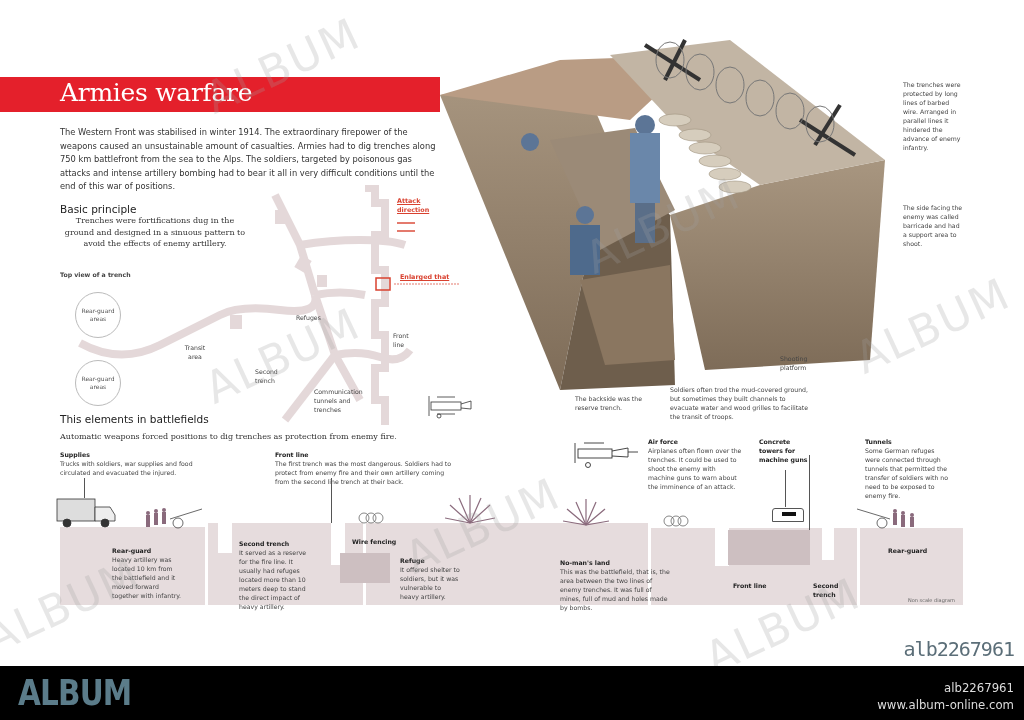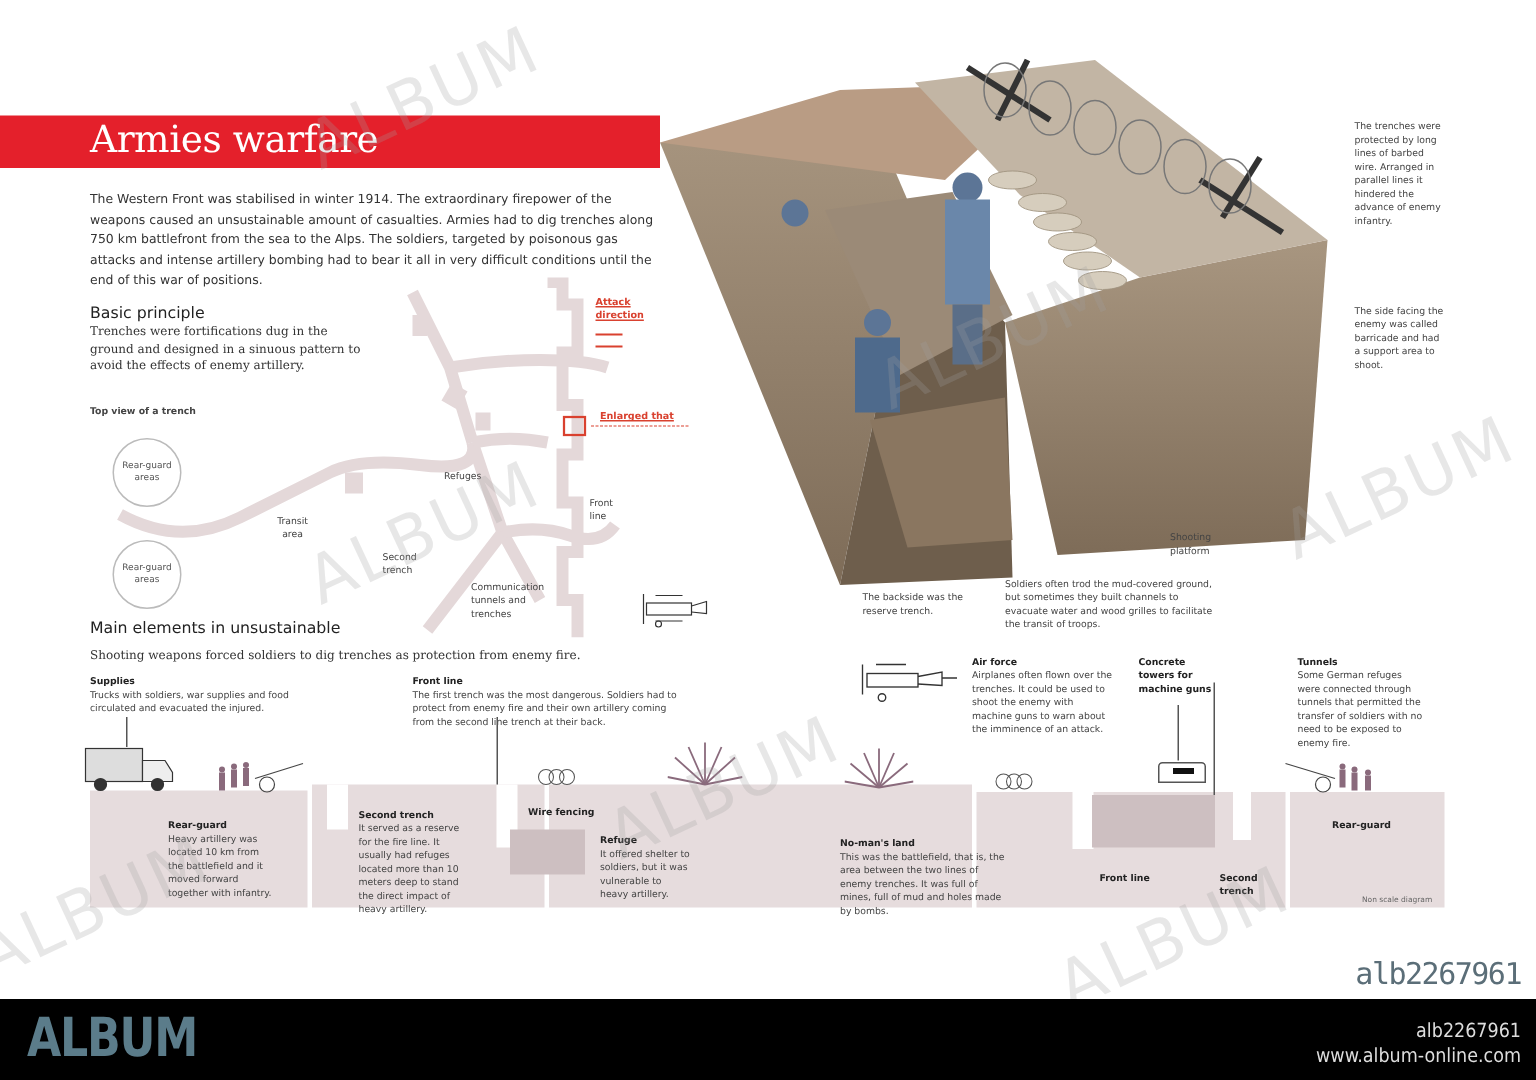--- a/index.html
+++ b/index.html
@@ -2,21 +2,21 @@
 <html><head>
 <meta charset="utf-8">
 <style>
   * { box-sizing: border-box; margin: 0; padding: 0; }
   body { width: 1024px; height: 720px; background: #fff; position: relative; overflow: hidden; font-family: "DejaVu Sans", sans-serif; color: #333; }
   .abs { position: absolute; }
   .title-band { left: 0; top: 77px; width: 440px; height: 35px; background: #e4202b; }
   .title-text { left: 60px; top: 78px; font-family: "DejaVu Serif", serif; font-size: 25px; color: #fff; letter-spacing: -0.3px; }
   .intro { left: 60px; top: 126px; width: 380px; font-size: 8.3px; line-height: 13.5px; color: #333; }
   .h2 { font-size: 10.5px; font-weight: normal; color: #222; }
-  .serif-sub { font-family: "DejaVu Serif", serif; font-size: 8px; line-height: 11.5px; color: #333; }
+  .serif-sub { font-family: "DejaVu Serif", serif; font-size: 8px; line-height: 11.5px; color: #333; text-align: center; }
   .small { font-size: 6.2px; line-height: 9px; color: #444; }
   .small b { color: #222; }
   .red-label { color: #d9412f; font-size: 6.4px; line-height: 9px; font-weight: bold; text-decoration: underline; }
   .circle { border: 1px solid #bbb; border-radius: 50%; width: 46px; height: 46px; display: flex; align-items: center; justify-content: center; text-align: center; font-size: 6px; line-height: 8px; color: #555; background: #fff; }
   .ground { background: #e6dcdd; }
   .bottom-bar { left: 0; top: 666px; width: 1024px; height: 54px; background: #000; }
   .album-logo { left: 18px; top: 672px; font-family: "DejaVu Sans", sans-serif; font-size: 36px; font-weight: bold; color: #5b7c8a; letter-spacing: -1px; transform: scaleX(0.82); transform-origin: left; }
   .album-id { right: 10px; top: 679px; text-align: right; font-family: "DejaVu Sans Condensed", "DejaVu Sans", sans-serif; font-size: 13px; line-height: 17px; color: #ddd; }
   .album-id-top { right: 10px; top: 637px; font-size: 20px; color: #5b6e78; font-family: "DejaVu Sans Mono", monospace; letter-spacing: -1px; }
   .watermark { font-family: "DejaVu Sans", sans-serif; font-size: 44px; color: rgba(160,160,160,0.25); transform: rotate(-25deg); pointer-events: none; letter-spacing: 2px; }
@@ -118,22 +118,22 @@
   <g fill="none" stroke="#333" stroke-width="0.8">
     <line x1="4" y1="4" x2="4" y2="24"></line>
     <rect x="6" y="10" width="30" height="8"></rect>
     <line x1="12" y1="5" x2="30" y2="5"></line>
     <line x1="12" y1="22" x2="30" y2="22"></line>
     <circle cx="14" cy="24" r="2"></circle>
     <path d="M36 12 L46 9 L46 17 L36 16"></path>
   </g>
 </svg>
 
-<div class="abs h2" style="left:60px;top:413px;">Main elements in unsustainable</div>
-<div class="abs serif-sub" style="left:60px;top:431px;">Shooting weapons forced soldiers to dig trenches as protection from enemy fire.</div>
+<div class="abs h2" style="left:60px;top:413px;">This elements in battlefields</div>
+<div class="abs serif-sub" style="left:60px;top:431px;">Automatic weapons forced positions to dig trenches as protection from enemy fire.</div>
 
 <div class="abs small" style="left:60px;top:450px;width:140px;">
   <b>Supplies</b><br>
   <span>Trucks with soldiers, war supplies and food circulated and evacuated the injured.</span>
 </div>
 <div class="abs small" style="left:275px;top:450px;width:180px;">
   <b>Front line</b><br>
   <span>The first trench was the most dangerous. Soldiers had to protect from enemy fire and their own artillery coming from the second line trench at their back.</span>
 </div>
 <div class="abs small" style="left:648px;top:437px;width:95px;">

